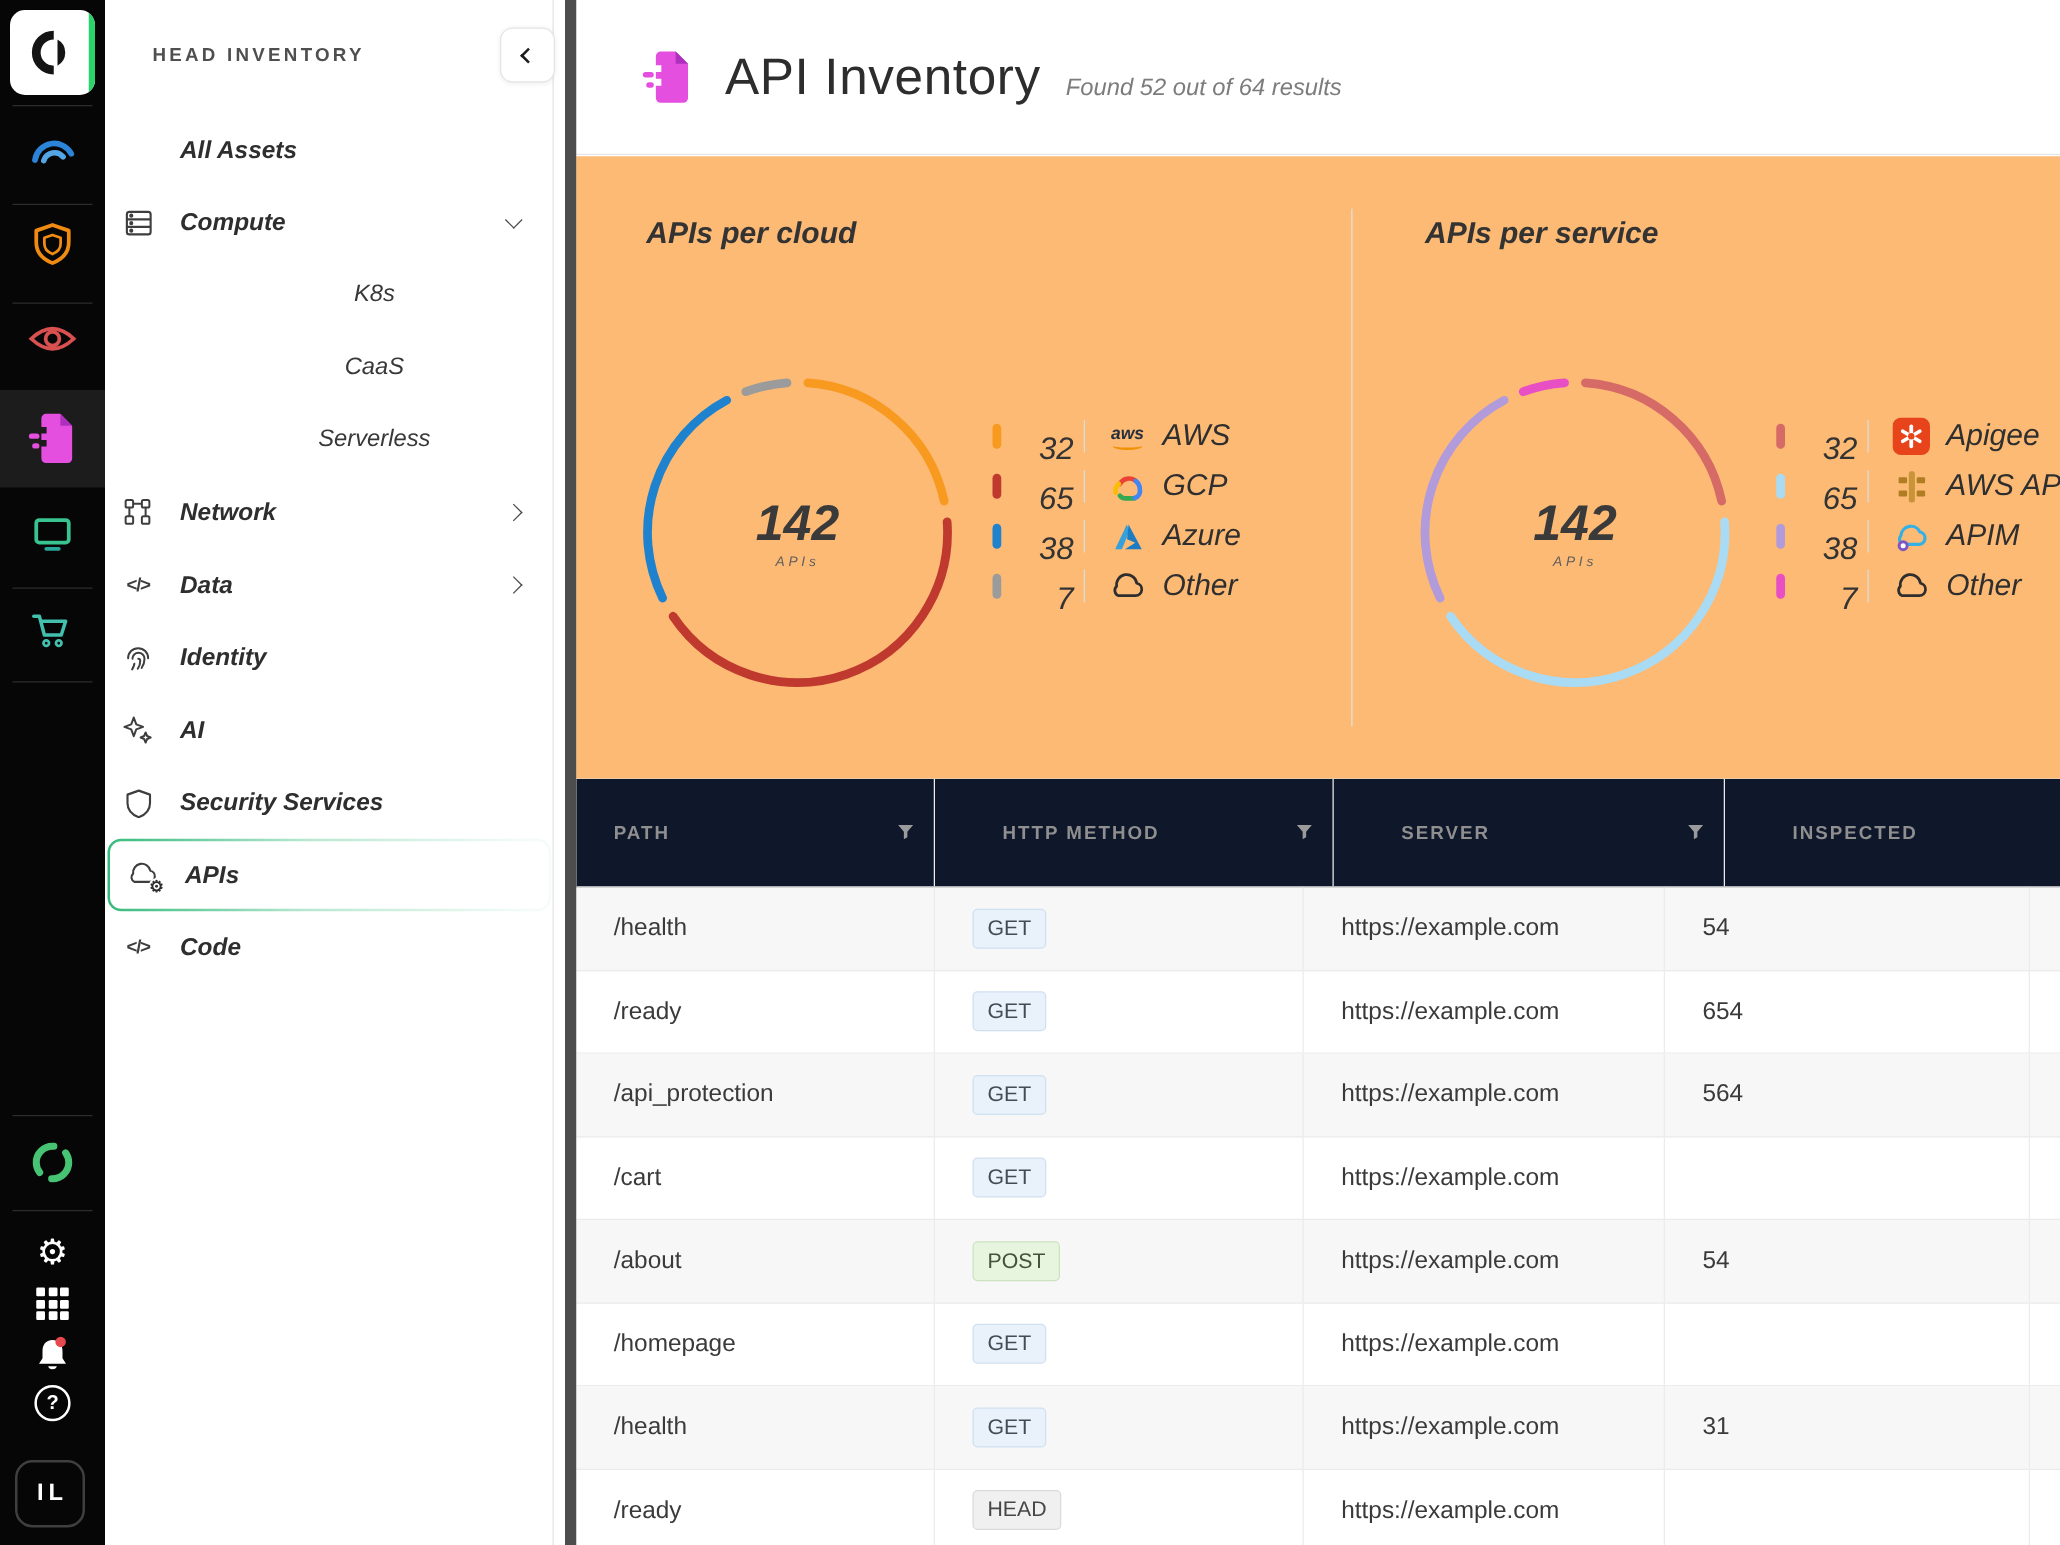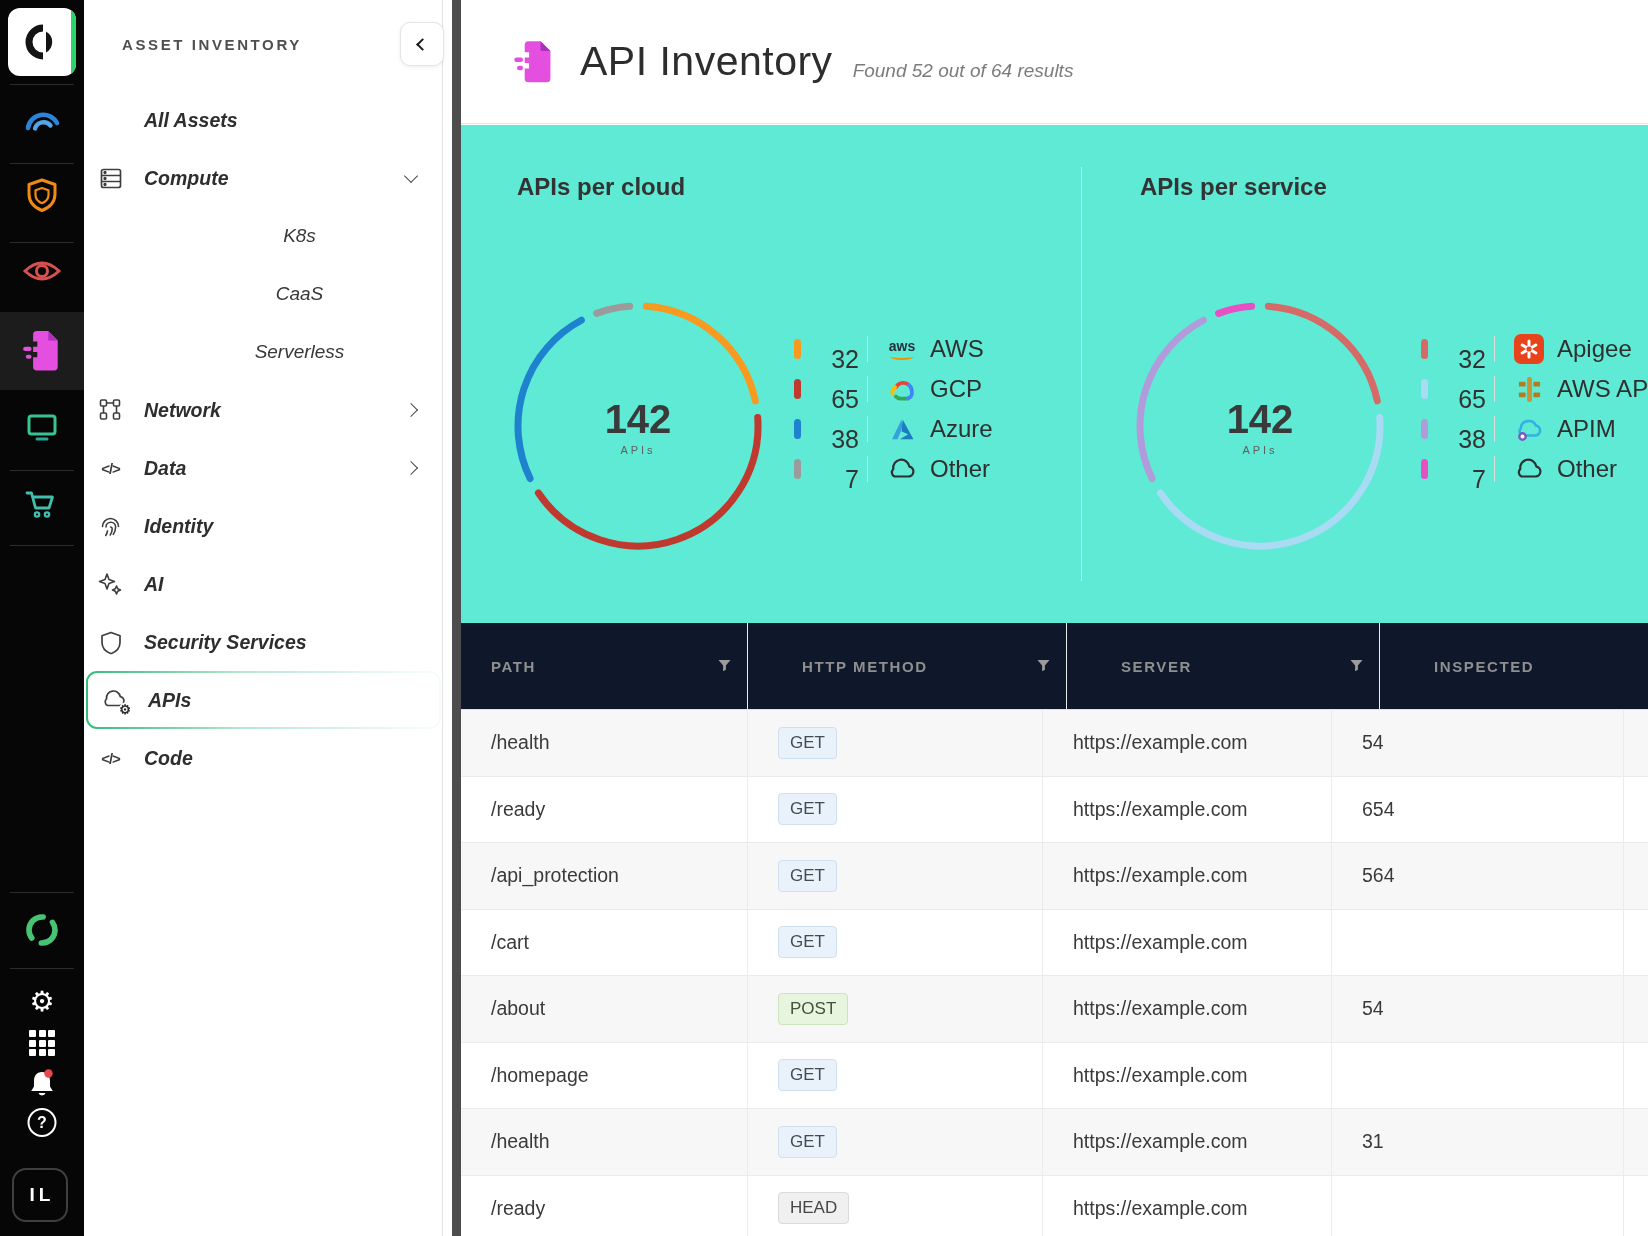--- a/index.html
+++ b/index.html
@@ -39,21 +39,21 @@
 
   
   .vdrag { position:absolute; left:452px; top:0; width:9px; height:1236px; background:#4d4d4d; z-index:6; cursor:col-resize; }
 
   
   .main { position:absolute; left:444px; top:0; right:0; height:1236px; background:#fff; }
   .hdr { position:absolute; top:0; left:17px; right:0; height:124px; border-bottom:1px solid #e6e6e6; display:flex; align-items:center; padding-left:53px; background:#fff; }
   .hdr-title { font-size:41px; font-weight:500; color:#2d2d2d; margin-left:26px; letter-spacing:.5px; }
   .hdr-sub { font-size:19px; font-style:italic; color:#7c7c7c; margin-left:20px; margin-top:18px; }
 
-  .charts { position:absolute; top:125px; left:17px; right:0; height:498px; background:#5eead4; }
+  .charts { position:absolute; top:125px; left:17px; right:0; height:498px; background:#fdba74;font-style:italic; }
   .charts-div { position:absolute; left:620px; top:42px; width:1px; height:414px; background:#e0e0e0; }
   .chart-title { position:absolute; top:48px; font-size:24px; font-weight:700; color:#333; }
   .donut-wrap { position:absolute; width:250px; height:250px; }
   .donut-center { position:absolute; left:0; top:0; width:100%; height:100%; display:flex; flex-direction:column; align-items:center; justify-content:center; }
   .donut-num { font-size:40px; font-weight:600; color:#3a3a3a; }
   .donut-sub { font-size:11px; letter-spacing:3px; color:#5f5f5f; margin-top:2px; }
   .legend { position:absolute; top:204px; display:flex; flex-direction:column; }
   .legend-row { height:40px; display:flex; align-items:center; cursor:pointer; }
   .lg-marker { width:7px; height:20px; border-radius:4px; }
   .lg-num { width:48px; margin-left:10px; text-align:right; font-size:25px; font-weight:500; color:#333;margin-top:20px; }
@@ -177,21 +177,21 @@
       </svg>
     </button>
     <button class="rail-item" style="top:1108px">
       <span class="q-circle">?</span>
     </button>
 
     <button class="avatar-box">IL</button>
   </nav>
 
   <aside class="sidebar">
-    <div class="sb-title">ASSET INVENTORY</div>
+    <div class="sb-title">HEAD INVENTORY</div>
     <button class="collapse-btn">
       <span class="chev"></span>
     </button>
 
     <div class="sb-items">
       <div class="sb-item">
         <span>All Assets</span>
       </div>
 
       <div class="sb-item">

